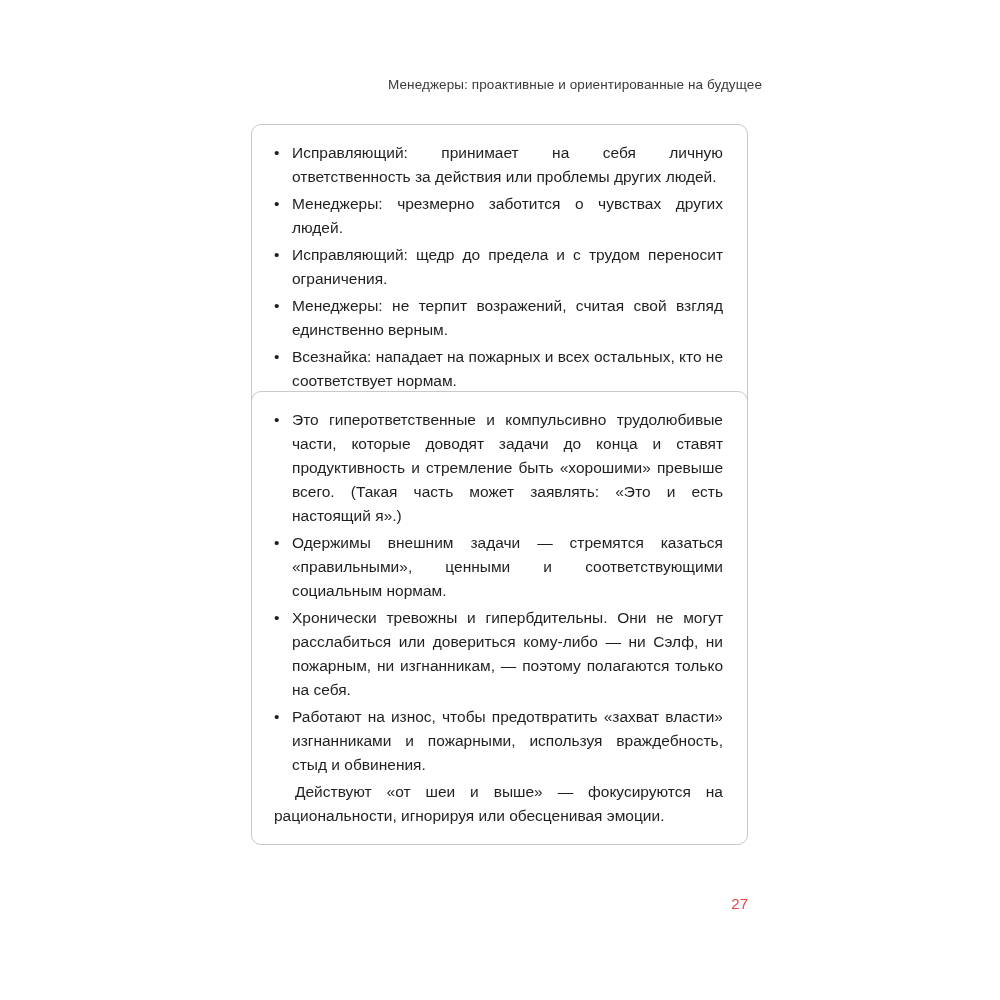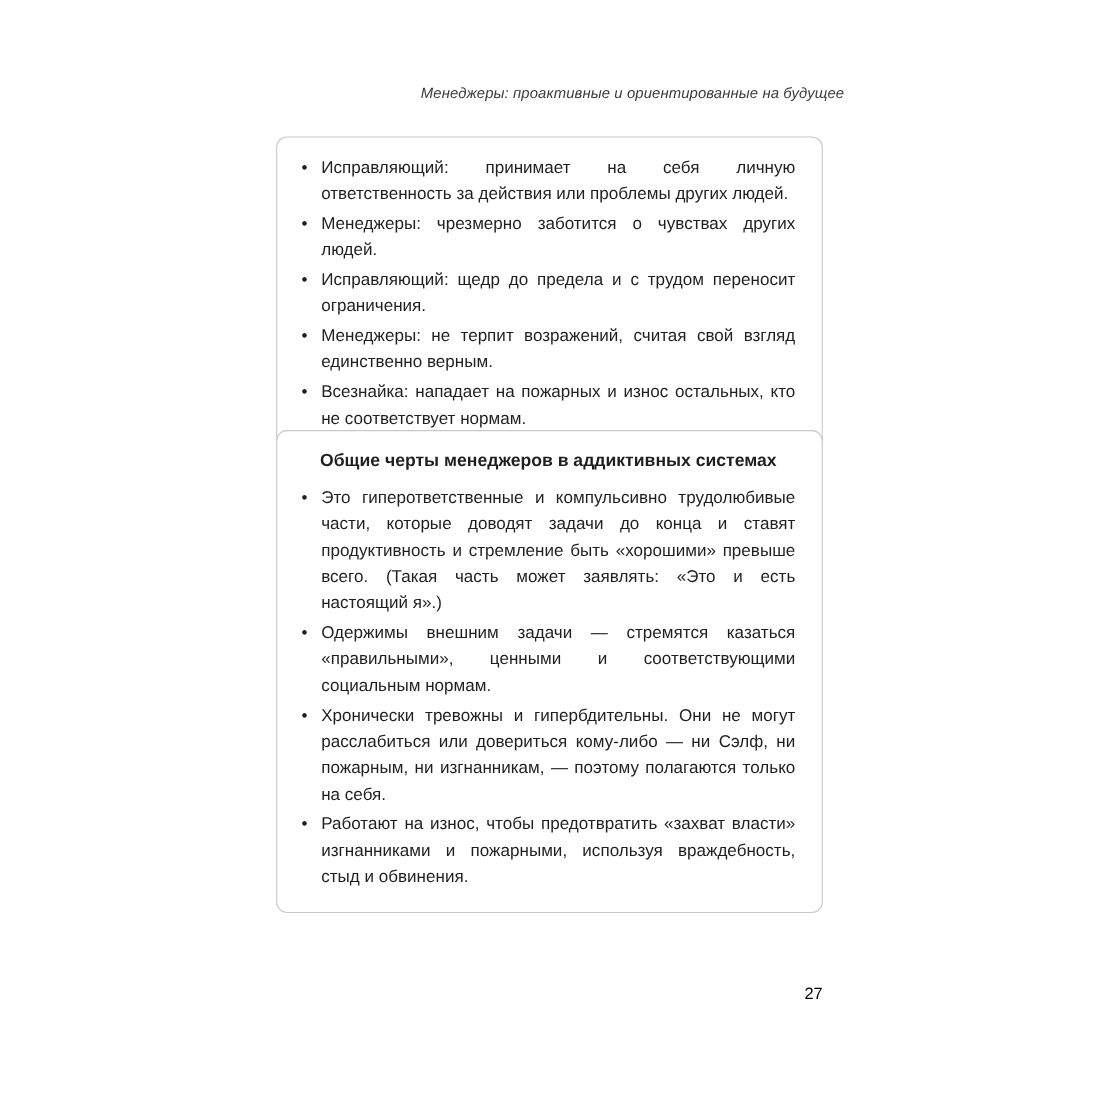--- a/index.html
+++ b/index.html
@@ -12,21 +12,20 @@
   }
   .running-title {
     position: absolute;
     top: 77px;
     left: 250px;
     width: 650px;
     text-align: center;
     font-size: 13.5px;
     color: #3a3a3a;
     letter-spacing: 0.1px;
-    font-style: italic;
   }
   .box {
     position: absolute;
     left: 251px;
     width: 497px;
     background: #ffffff;
     border: 1.5px solid #c9c9c9;
     border-radius: 10px;
     padding: 16px 24px 16px 22px;
     font-size: 15.5px;
@@ -53,21 +52,21 @@
     text-align: justify;
     text-indent: 21px;
   }
   .page-number {
     position: absolute;
     top: 895px;
     left: 251px;
     width: 497px;
     text-align: right;
     font-size: 15px;
-    color: #000000;
+    color: #ef4444;
   }
 </style>
 </head>
 <body>
 
 <div class="running-title">Менеджеры: проактивные и ориентированные на будущее</div>
 
 <div class="box" id="box-types">
   <div class="li">
     <span class="bullet">•</span>
@@ -80,37 +79,37 @@
   <div class="li">
     <span class="bullet">•</span>
     <span class="li-text"><span class="term">Исправляющий</span><span>: щедр до предела и с трудом переносит ограничения.</span></span>
   </div>
   <div class="li">
     <span class="bullet">•</span>
     <span class="li-text"><span class="term">Менеджеры</span><span>: не терпит возражений, считая свой взгляд единственно верным.</span></span>
   </div>
   <div class="li">
     <span class="bullet">•</span>
-    <span class="li-text"><span class="term">Всезнайка</span><span>: нападает на пожарных и износ остальных, кто не соответствует нормам.</span></span>
+    <span class="li-text"><span class="term">Всезнайка</span><span>: нападает на пожарных и всех остальных, кто не соответствует нормам.</span></span>
   </div>
 </div>
 
 <div class="box" id="box-traits">
-  <div class="box-title">Общие черты менеджеров в аддиктивных системах</div>
   <div class="li">
     <span class="bullet">•</span>
     <span class="li-text">Это гиперответственные и компульсивно трудолюбивые части, которые доводят задачи до конца и ставят продуктивность и стремление быть «хорошими» превыше всего. (Такая часть может заявлять: «Это и есть настоящий я».)</span>
   </div>
   <div class="li">
     <span class="bullet">•</span>
     <span class="li-text">Одержимы внешним задачи — стремятся казаться «правильными», ценными и соответствующими социальным нормам.</span>
   </div>
   <div class="li">
     <span class="bullet">•</span>
     <span class="li-text">Хронически тревожны и гипербдительны. Они не могут расслабиться или довериться кому-либо — ни Сэлф, ни пожарным, ни изгнанникам, — поэтому полагаются только на себя.</span>
   </div>
   <div class="li">
     <span class="bullet">•</span>
     <span class="li-text">Работают на износ, чтобы предотвратить «захват власти» изгнанниками и пожарными, используя враждебность, стыд и обвинения.</span>
   </div>
+  <div class="closing-paragraph">Действуют «от шеи и выше» — фокусируются на рациональности, игнорируя или обесценивая эмоции.</div>
 </div>
 
 <div class="page-number">27</div>
 
 </body></html>

